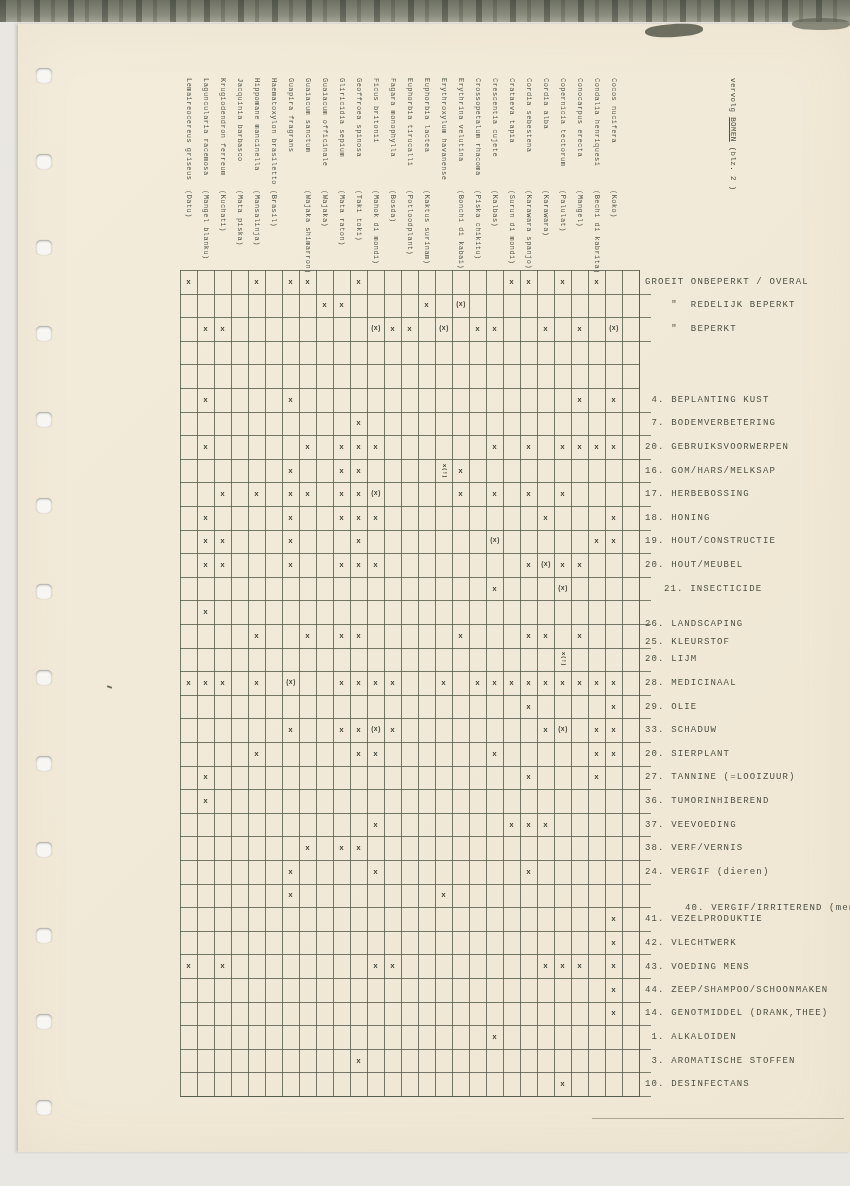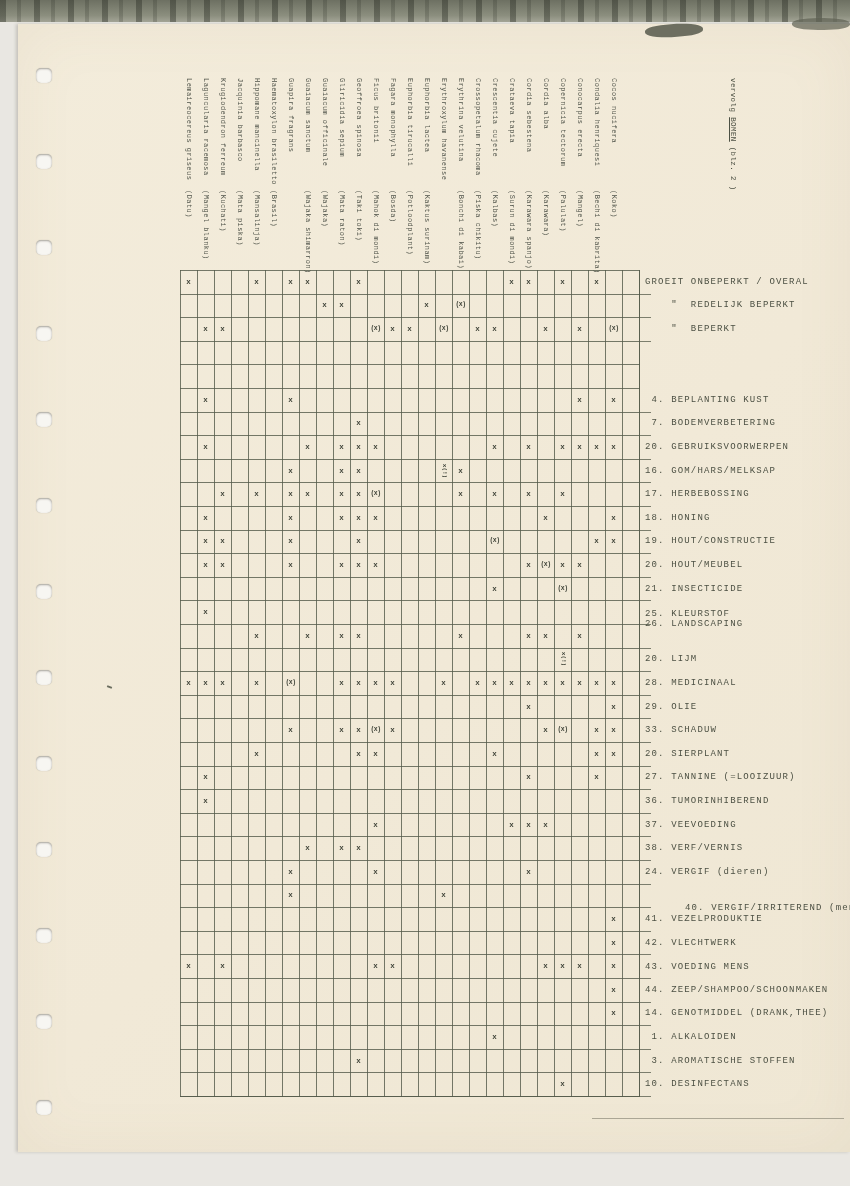--- a/index.html
+++ b/index.html
@@ -317,22 +317,22 @@
       <div class="rowlabel" style="top: 305.4px;">    "  REDELIJK BEPERKT</div>
       <div class="rowlabel" style="top: 329px;">    "  BEPERKT</div>
       <div class="rowlabel" style="top: 399.8px;"> 4. BEPLANTING KUST</div>
       <div class="rowlabel" style="top: 423.4px;"> 7. BODEMVERBETERING</div>
       <div class="rowlabel" style="top: 447px;">20. GEBRUIKSVOORWERPEN</div>
       <div class="rowlabel" style="top: 470.6px;">16. GOM/HARS/MELKSAP</div>
       <div class="rowlabel" style="top: 494.2px;">17. HERBEBOSSING</div>
       <div class="rowlabel" style="top: 517.8px;">18. HONING</div>
       <div class="rowlabel" style="top: 541.4px;">19. HOUT/CONSTRUCTIE</div>
       <div class="rowlabel" style="top: 565px;">20. HOUT/MEUBEL</div>
-      <div class="rowlabel" style="top: 588.6px;">21. INSECTICIDE</div>
-      <div class="rowlabel" style="top: 614px;">25. KLEURSTOF</div>
+      <div class="rowlabel" style="top: 588.6px; margin-left: 19px;">21. INSECTICIDE</div>
+      <div class="rowlabel" style="top: 642px;">25. KLEURSTOF</div>
       <div class="rowlabel" style="top: 624px;">26. LANDSCAPING</div>
       <div class="rowlabel" style="top: 659.4px;">20. LIJM</div>
       <div class="rowlabel" style="top: 683px;">28. MEDICINAAL</div>
       <div class="rowlabel" style="top: 706.6px;">29. OLIE</div>
       <div class="rowlabel" style="top: 730.2px;">33. SCHADUW</div>
       <div class="rowlabel" style="top: 753.8px;">20. SIERPLANT</div>
       <div class="rowlabel" style="top: 777.4px;">27. TANNINE (=LOOIZUUR)</div>
       <div class="rowlabel" style="top: 801px;">36. TUMORINHIBEREND</div>
       <div class="rowlabel" style="top: 824.6px;">37. VEEVOEDING</div>
       <div class="rowlabel" style="top: 848.2px;">38. VERF/VERNIS</div>

